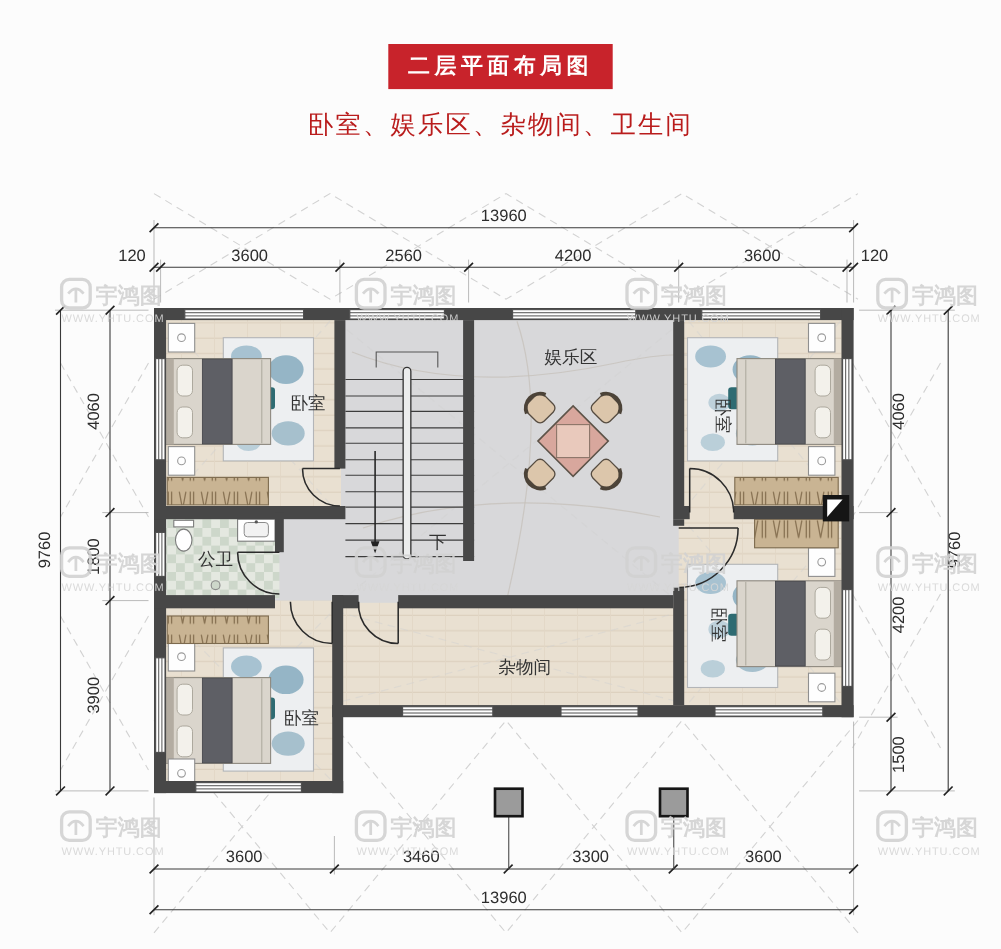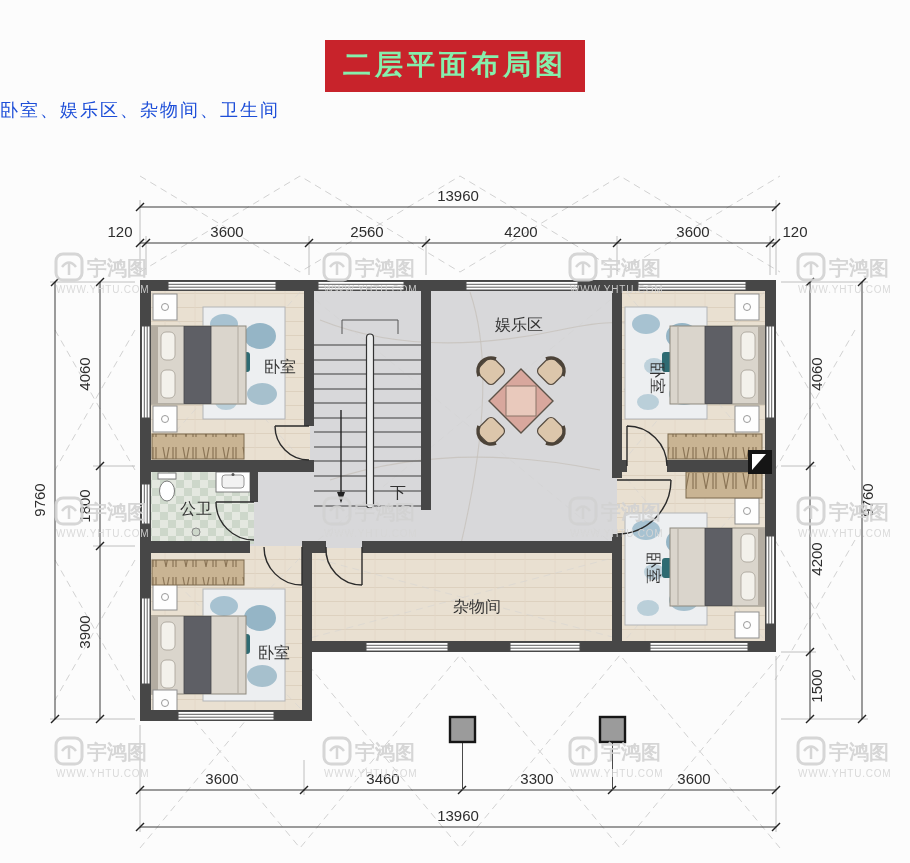--- a/index.html
+++ b/index.html
@@ -1,22 +1,22 @@
 <!DOCTYPE html>
 <html><head>
 <meta charset="utf-8">
 <style>
   html,body{margin:0;padding:0}
   .page{position:relative;width:910px;height:863px;background:#fcfcfc;overflow:hidden;
         font-family:"Liberation Sans","DejaVu Sans",sans-serif}
   .banner{position:absolute;top:40px;left:50%;transform:translateX(-50%);
-          background:#c8232b;color:#86efac;font-family:Liberation Sans, sans-serif;
-          font-weight:bold;font-size:28px;letter-spacing:4px;padding:6px 18px 8px;white-space:nowrap}
-  .subtitle{position:absolute;top:98px;left:0;width:100%;text-align:left;
-            font-size:18px;color:#1d4ed8;letter-spacing:2px;font-weight:500;
+          background:#c8232b;color:#ffffff;font-family:Liberation Sans, sans-serif;
+          font-weight:bold;font-size:20px;letter-spacing:4px;padding:6px 18px 8px;white-space:nowrap}
+  .subtitle{position:absolute;top:98px;left:0;width:100%;text-align:center;
+            font-size:23px;color:#b91c1c;letter-spacing:2px;font-weight:500;
             font-family:"DejaVu Sans","Liberation Sans",sans-serif}
   svg.plan{position:absolute;top:0;left:0}
   .wall{fill:#474747}
   .win{fill:#ffffff;stroke:#4d4d4d;stroke-width:1}
   .winl{stroke:#4d4d4d;stroke-width:0.9}
   .door{fill:none;stroke:#2b2b2b;stroke-width:1.4}
   .dim{stroke:#3a3a3a;stroke-width:1}
   .ext{stroke:#b0b0b0;stroke-width:0.8}
   .tick{stroke:#222;stroke-width:1.5}
   .dimt{font-size:15px;fill:#2d2d2d;text-anchor:middle;font-family:"Liberation Sans",sans-serif}

